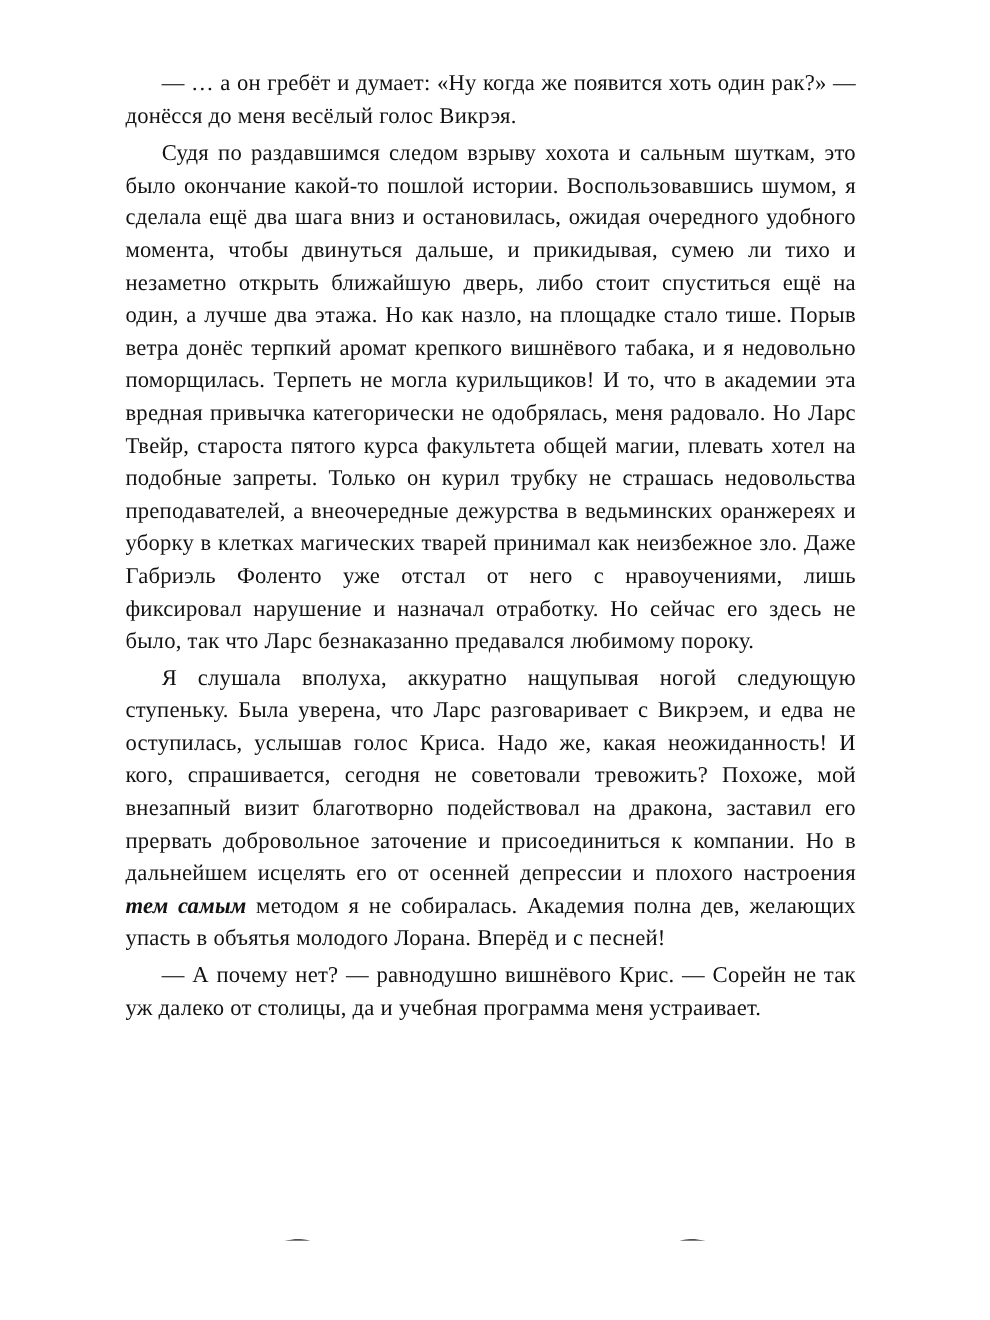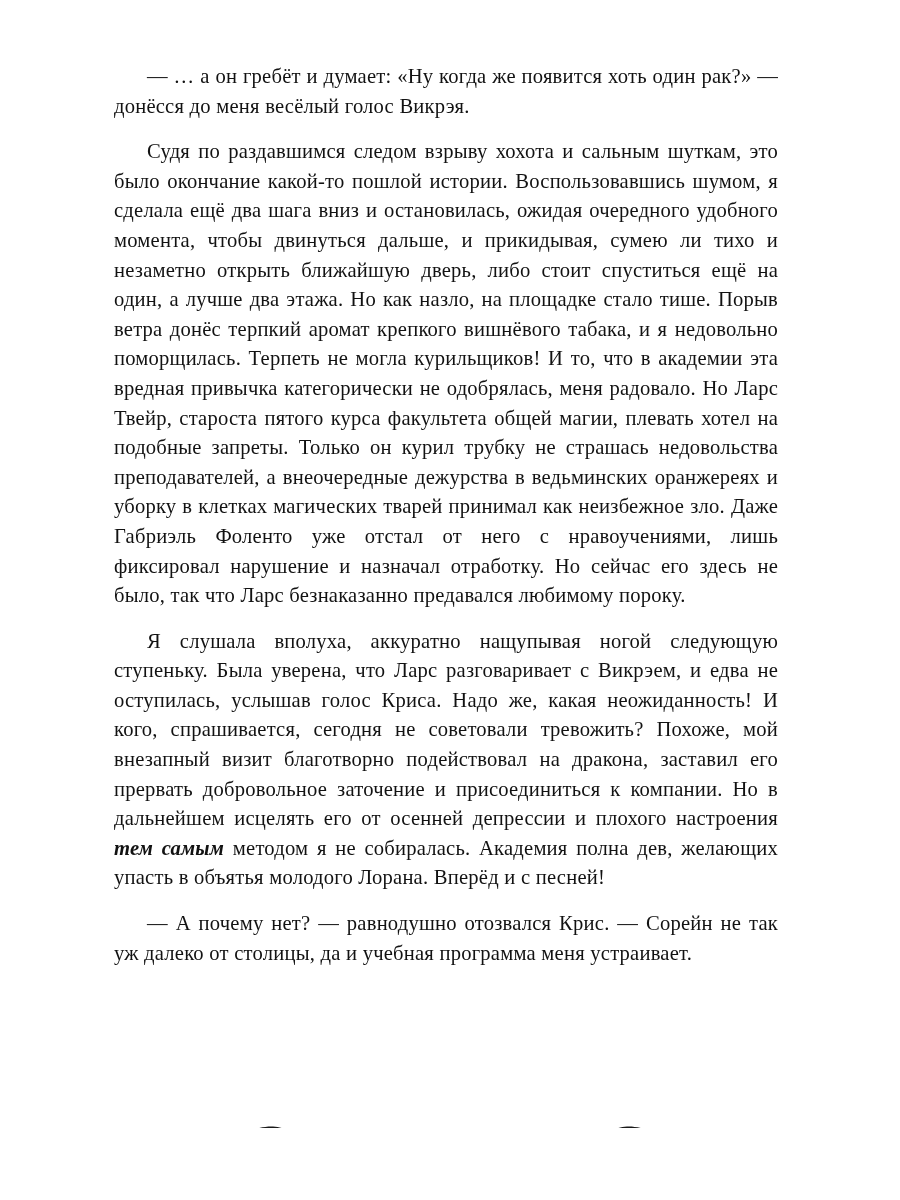--- a/index.html
+++ b/index.html
@@ -33,21 +33,21 @@
     text-align: justify;
     font-size: 20.6px;
     line-height: 29.6px;
     letter-spacing: 0.01em;
     word-spacing: 0.005em;
     -webkit-hyphens: none;
     hyphens: none;
     color: #121212;
   }
   .para + .para {
-    margin-top: 16px;
+    margin-top: 4px;
   }
   .para i, .para em {
     font-style: italic;
     font-weight: bold;
   }
 
   
   .footer {
     position: absolute;
     left: 0;
@@ -83,21 +83,21 @@
 </style>
 </head>
 <body>
 
 <div class="page">
 
   <div class="text-block" id="text-block">
       <p class="para"><span>— … а он гребёт и думает: «Ну когда же появится хоть один рак?» — донёсся до меня весёлый голос Викрэя.</span></p>
       <p class="para"><span>Судя по раздавшимся следом взрыву хохота и сальным шуткам, это было окончание какой-то пошлой истории. Воспользовавшись шумом, я сделала ещё два шага вниз и остановилась, ожидая очередного удобного момента, чтобы двинуться дальше, и прикидывая, сумею ли тихо и незаметно открыть ближайшую дверь, либо стоит спуститься ещё на один, а лучше два этажа. Но как назло, на площадке стало тише. Порыв ветра донёс терпкий аромат крепкого вишнёвого табака, и я недовольно поморщилась. Терпеть не могла курильщиков! И то, что в академии эта вредная привычка категорически не одобрялась, меня радовало. Но Ларс Твейр, староста пятого курса факультета общей магии, плевать хотел на подобные запреты. Только он курил трубку не страшась недовольства преподавателей, а внеочередные дежурства в ведьминских оранжереях и уборку в клетках магических тварей принимал как неизбежное зло. Даже Габриэль Фоленто уже отстал от него с нравоучениями, лишь фиксировал нарушение и назначал отработку. Но сейчас его здесь не было, так что Ларс безнаказанно предавался любимому пороку.</span></p>
       <p class="para"><span>Я слушала вполуха, аккуратно нащупывая ногой следующую ступеньку. Была уверена, что Ларс разговаривает с Викрэем, и едва не оступилась, услышав голос Криса. Надо же, какая неожиданность! И кого, спрашивается, сегодня не советовали тревожить? Похоже, мой внезапный визит благотворно подействовал на дракона, заставил его прервать добровольное заточение и присоединиться к компании. Но в дальнейшем исцелять его от осенней депрессии и плохого настроения </span><i>тем самым</i><span> методом я не собиралась. Академия полна дев, желающих упасть в объятья молодого Лорана. Вперёд и с песней!</span></p>
-      <p class="para"><span>— А почему нет? — равнодушно отозвался Крис. — Сорейн не так уж далеко от столицы, да и учебная программа меня устраивает.</span></p>
+      <p class="para"><span>— А почему нет? — равнодушно вишнёвого Крис. — Сорейн не так уж далеко от столицы, да и учебная программа меня устраивает.</span></p>
     </div>
 
   <div class="footer">
 
     <span>
       <svg class="orn" viewBox="0 0 175 40" xmlns="http://www.w3.org/2000/svg" aria-hidden="true">
         <g fill="#1a1a1a" stroke="none">
 
           <path d="M6 16.6 C13 12.6 25 9.2 35 9.6 C44 10 50 13 52.8 17.4 C50.6 22.6 44.4 26.4 35.6 27.4 C26 28.5 15.4 25.6 7.4 20.6 C6.2 19.8 5.2 19 4.6 18.2 C4.2 17.6 4.8 17.2 6 16.6 Z"></path>
 

